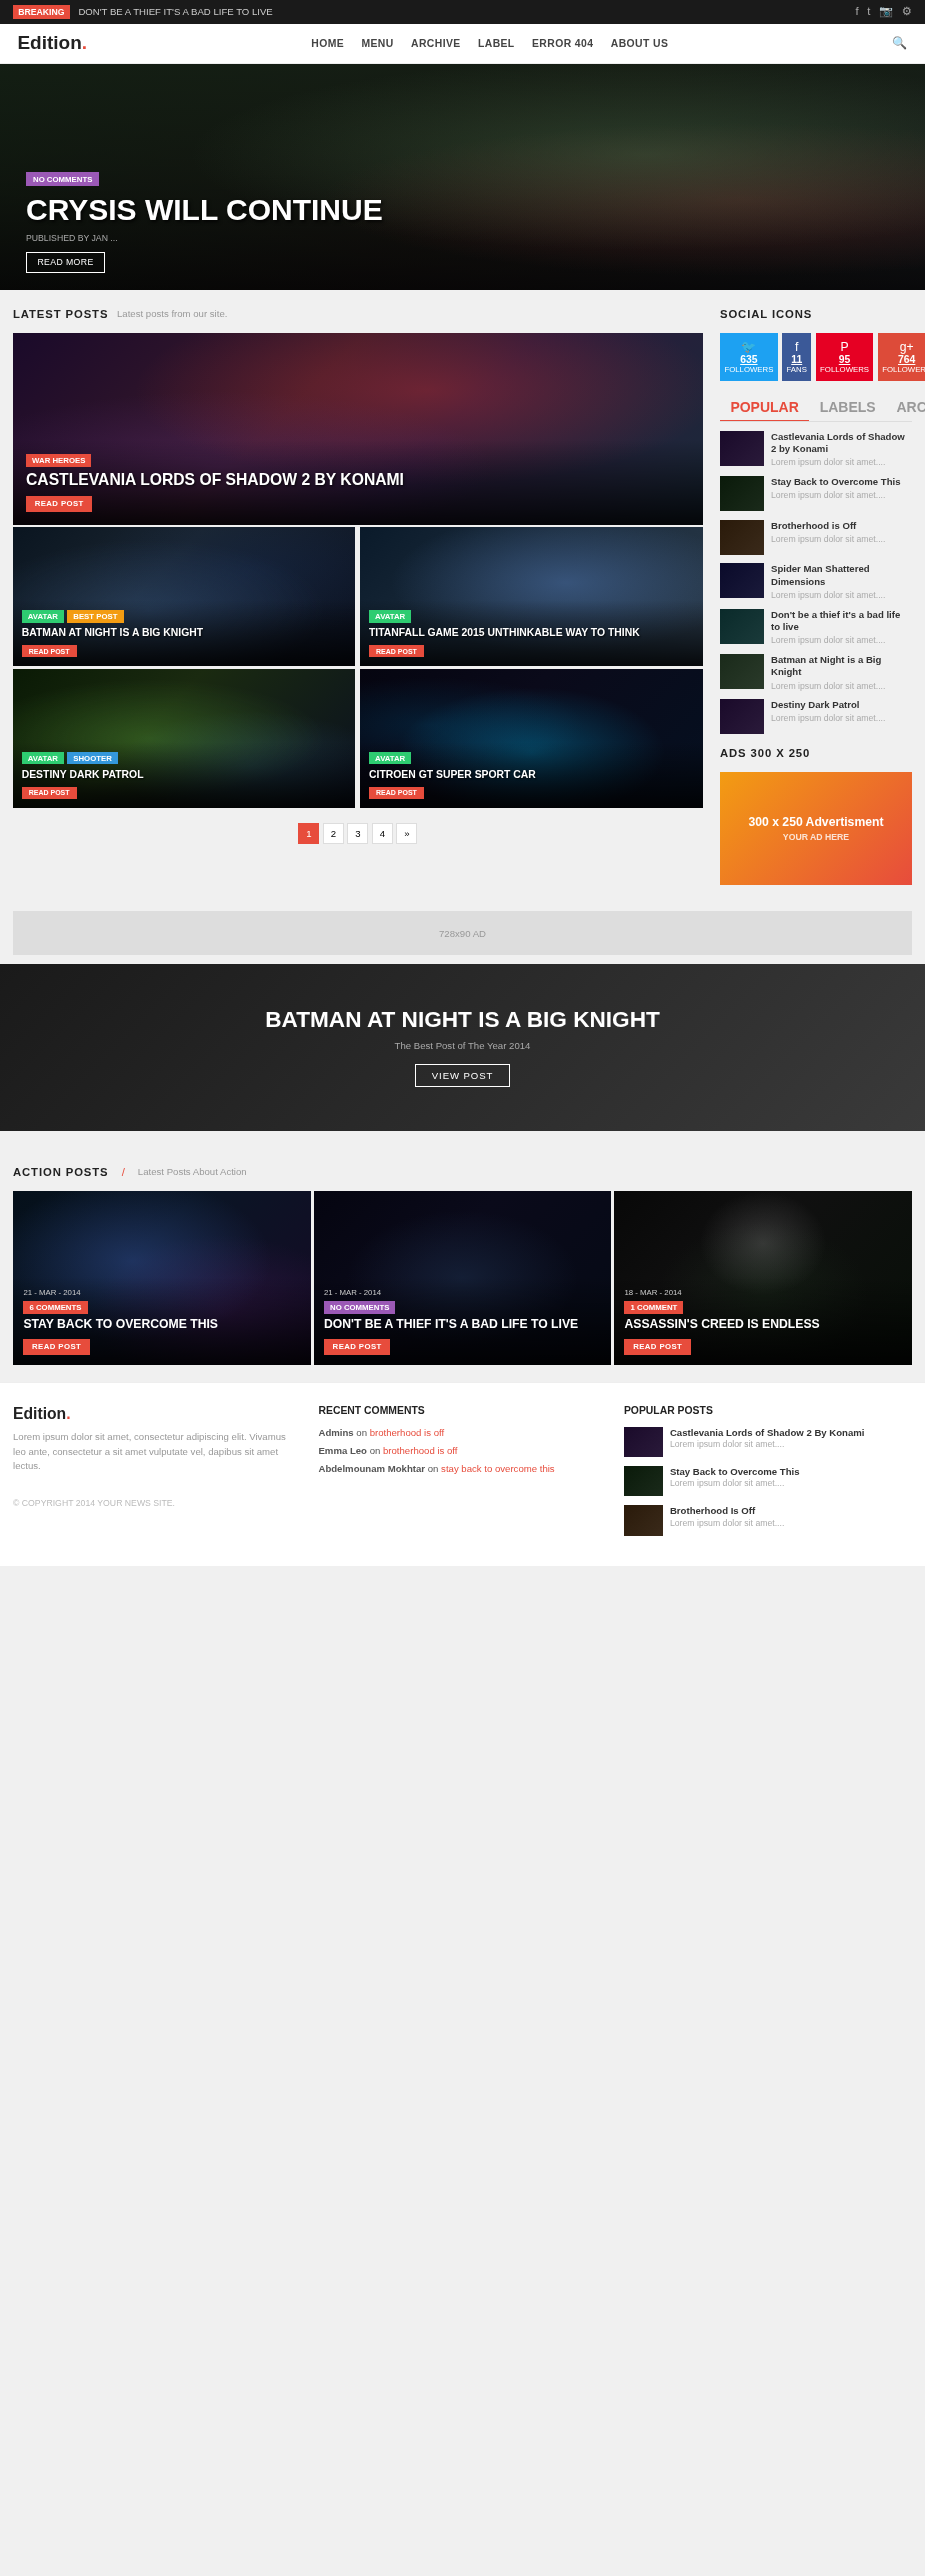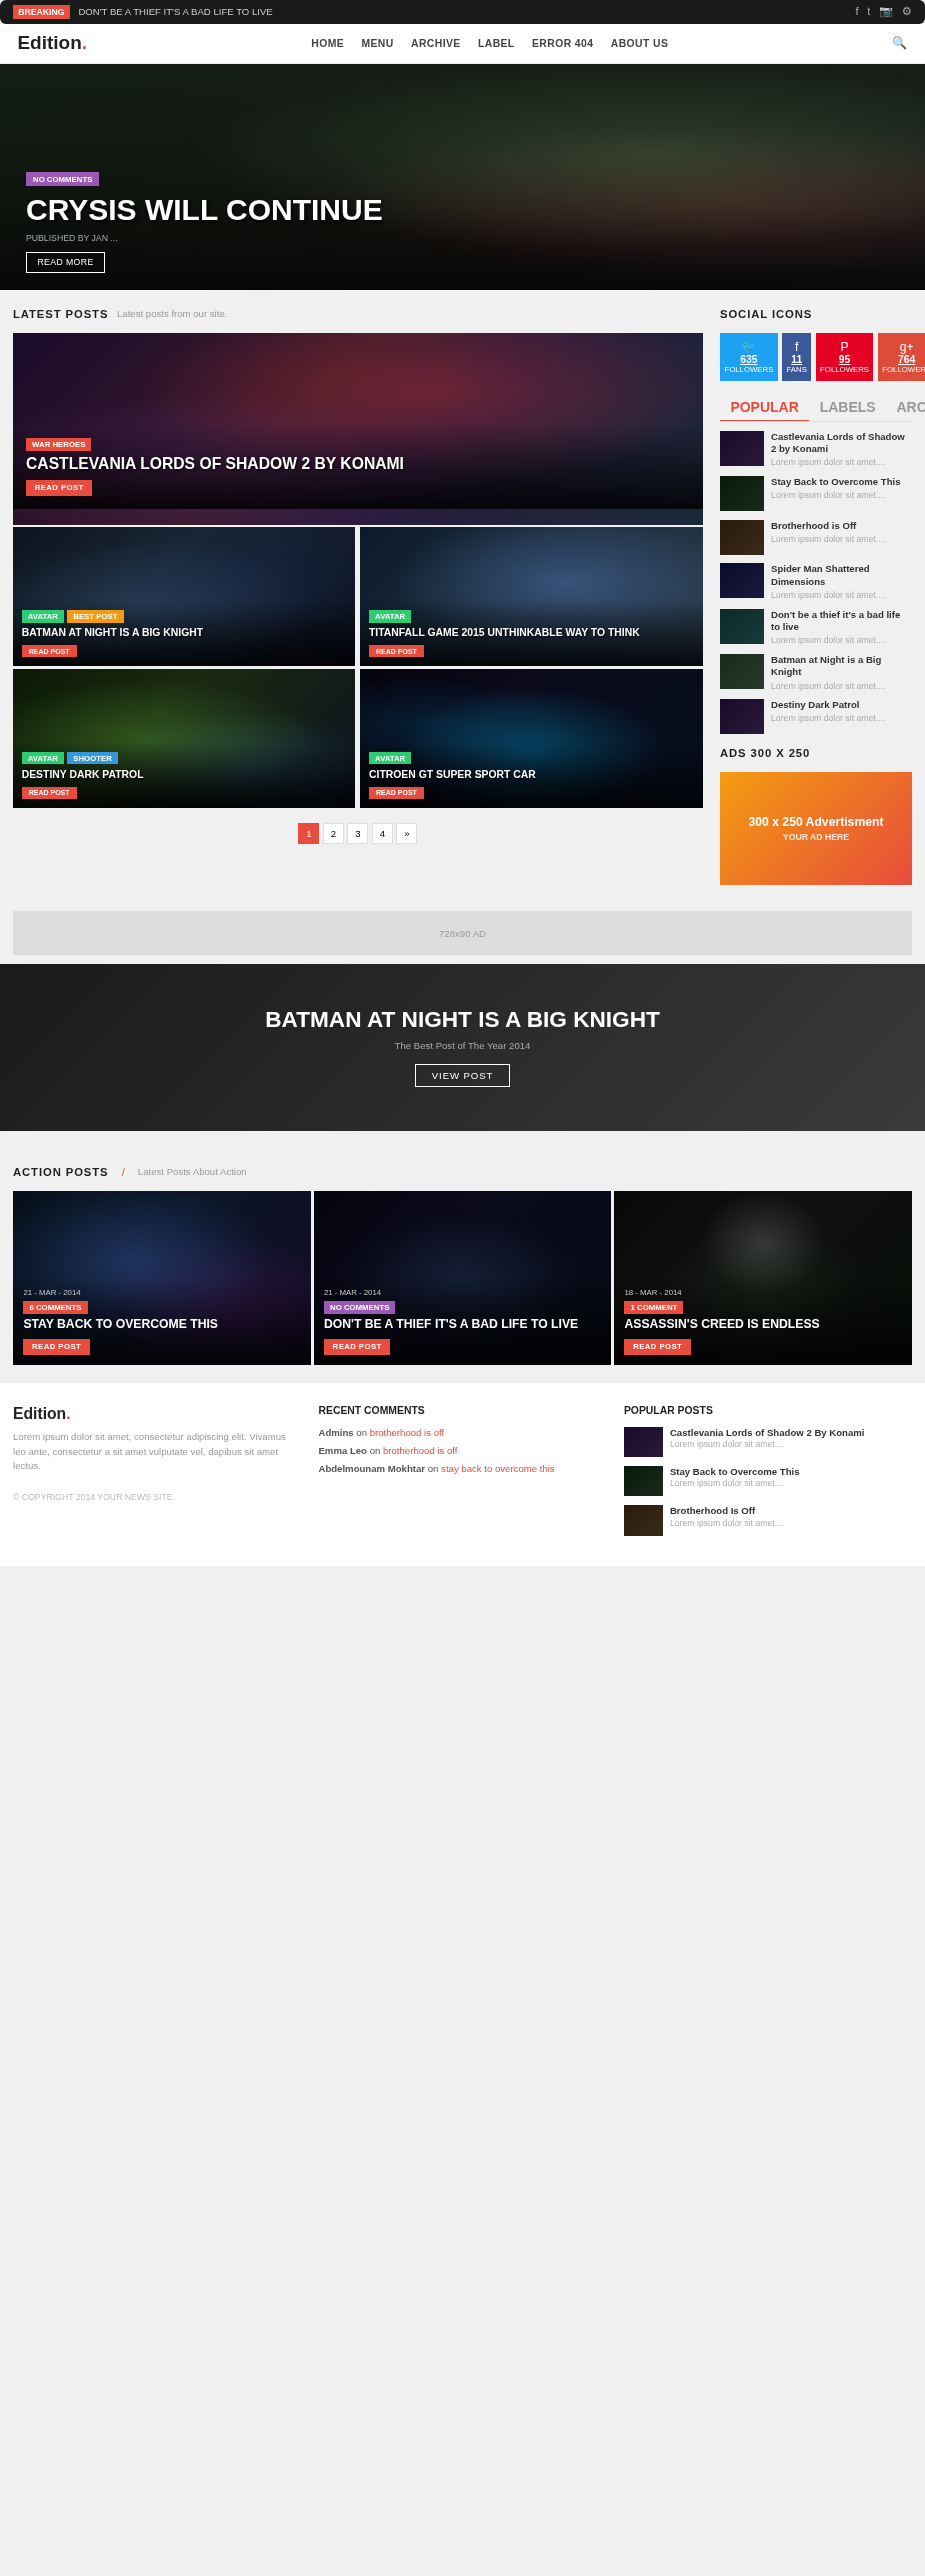--- a/index.html
+++ b/index.html
@@ -7,21 +7,20 @@
 
     
     .breaking-bar {
       background: #1a1a1a;
       color: #fff;
       padding: 5.2px 13px;
       display: flex;
       align-items: flex-start;
       justify-content: space-between;
       font-size: 9.6px;
-      border-radius: 6px;
     }
     .breaking-label {
       background: #e74c3c;
       padding: 1.7px 5.2px;
       font-weight: bold;
       margin-right: 8.7px;
       font-size: 8.7px;
     }
     .breaking-text { color: #ccc; }
     .social-icons-top { display: flex; gap: 8.7px; }
@@ -127,21 +126,21 @@
     .featured-post {
       position: relative;
       height: 192px;
       background: linear-gradient(135deg, #1a0a2a, #2a1a3a, #3a1a2a);
       margin-bottom: 2.6px;
       overflow: hidden;
       cursor: pointer;
     }
     .featured-post-overlay {
       position: absolute;
-      bottom: 16px; left: 0; right: 0;
+      bottom: 0; left: 0; right: 0;
       background: linear-gradient(to top, rgba(0,0,0,0.85) 0%, transparent 100%);
       padding: 13px;
     }
     .post-tag {
       display: inline-block;
       padding: 1.7px 6.1px;
       font-size: 7.8px;
       font-weight: bold;
       text-transform: uppercase;
       color: #fff;
@@ -402,21 +401,21 @@
     }
     .footer-grid {
       display: grid;
       grid-template-columns: 1fr 1fr 1fr;
       gap: 17.4px;
       max-width: 925px;
       margin: 0 auto;
     }
     .footer-logo { font-size: 15.7px; font-weight: bold; color: #222; margin-bottom: 7px; }
     .footer-logo span { color: #e74c3c; }
-    .footer-desc { font-size: 9.6px; color: #999; line-height: 1.5; margin-bottom: 18px; }
+    .footer-desc { font-size: 9.6px; color: #999; line-height: 1.5; margin-bottom: 24px; }
     .footer-copy { font-size: 8.7px; color: #bbb; }
     .footer-section-title {
       font-size: 10.4px;
       font-weight: 800;
       text-transform: uppercase;
       margin-bottom: 10.4px;
       color: #222;
     }
     .footer-comment-item { margin-bottom: 7px; }
     .footer-comment-text { font-size: 9.6px; color: #555; }

